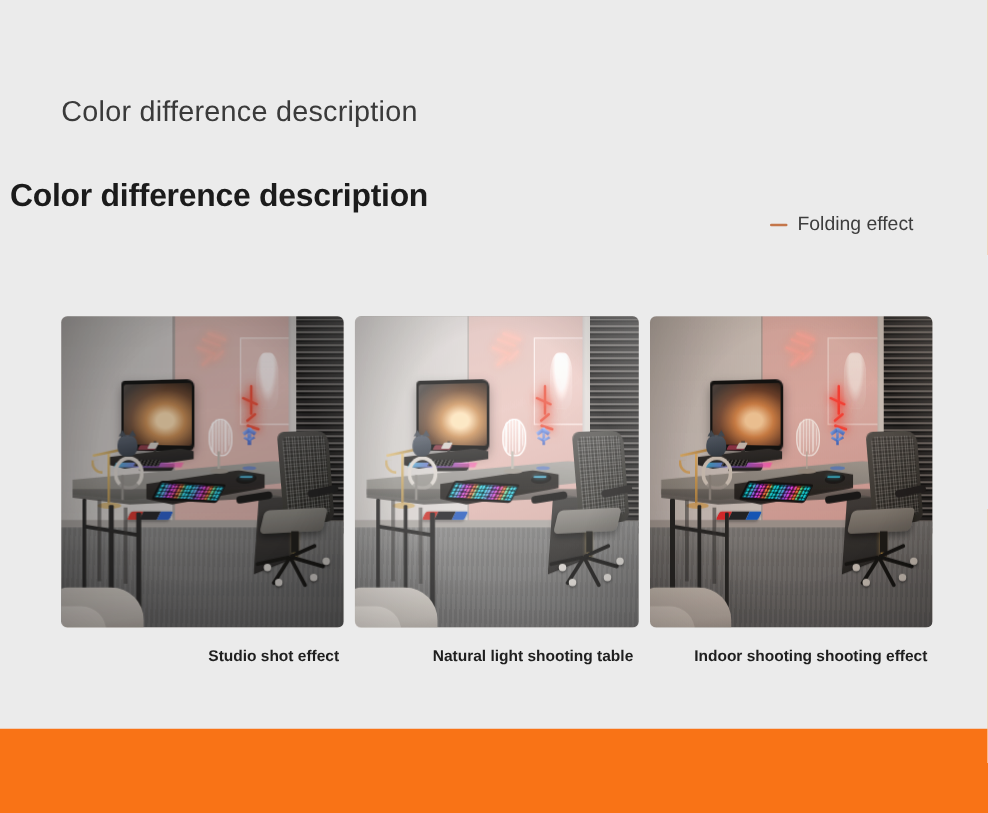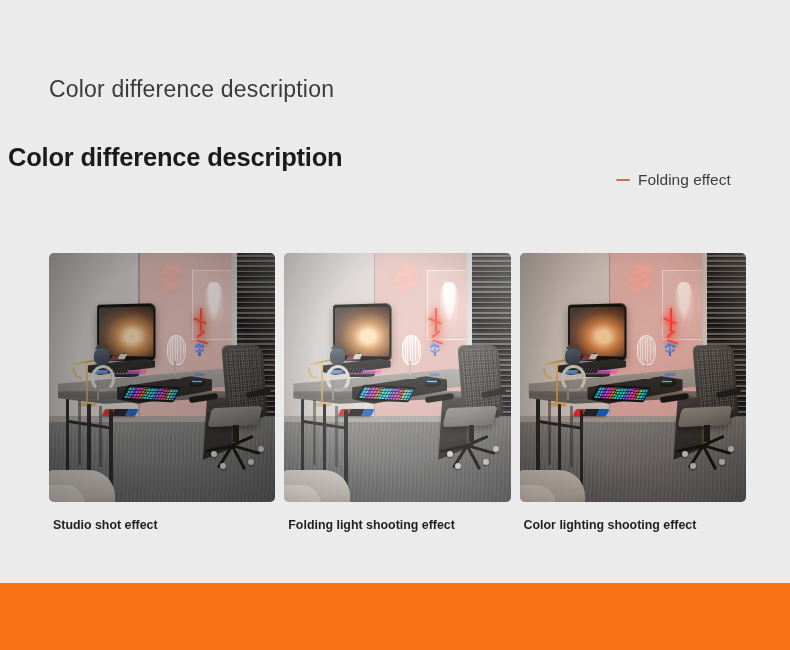--- a/index.html
+++ b/index.html
@@ -666,21 +666,21 @@
     position: absolute;
     left: 49px;
     top: 517px;
     width: 697px;
     height: 48px;
     display: flex;
     gap: 9px;
   }
   .caption {
     width: 226.3px;
-    text-align: left;
+    text-align: right;
     font-size: 12.4px;
     font-weight: bold;
     color: #1f1f1f;
     line-height: 16px;
     padding: 0 4px;
     box-sizing: border-box;
   }
 </style>
 </head>
 <body>
@@ -1075,17 +1075,17 @@
         <div class="sofa2"></div>
       </div>
       <div class="grade-indoor"></div>
       <div class="vignette"></div>
     </div>
 
   </div>
 
   <div id="captions">
     <div class="caption">Studio shot effect</div>
-    <div class="caption">Folding light shooting effect</div>
-    <div class="caption">Color lighting shooting effect</div>
+    <div class="caption">Natural light shooting table</div>
+    <div class="caption">Indoor shooting shooting effect</div>
   </div>
 
 </div>
 
 </body></html>

